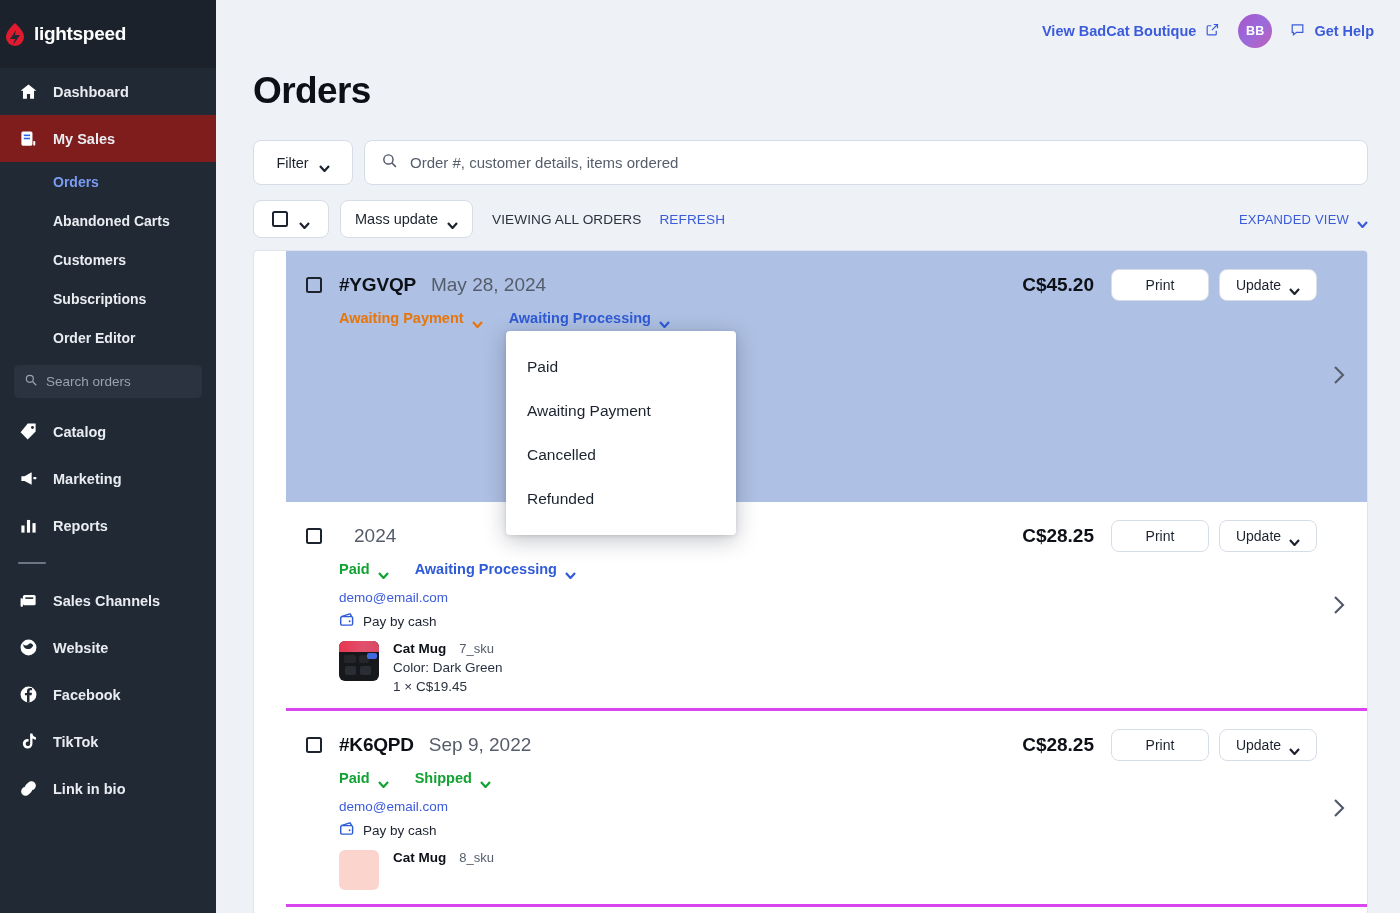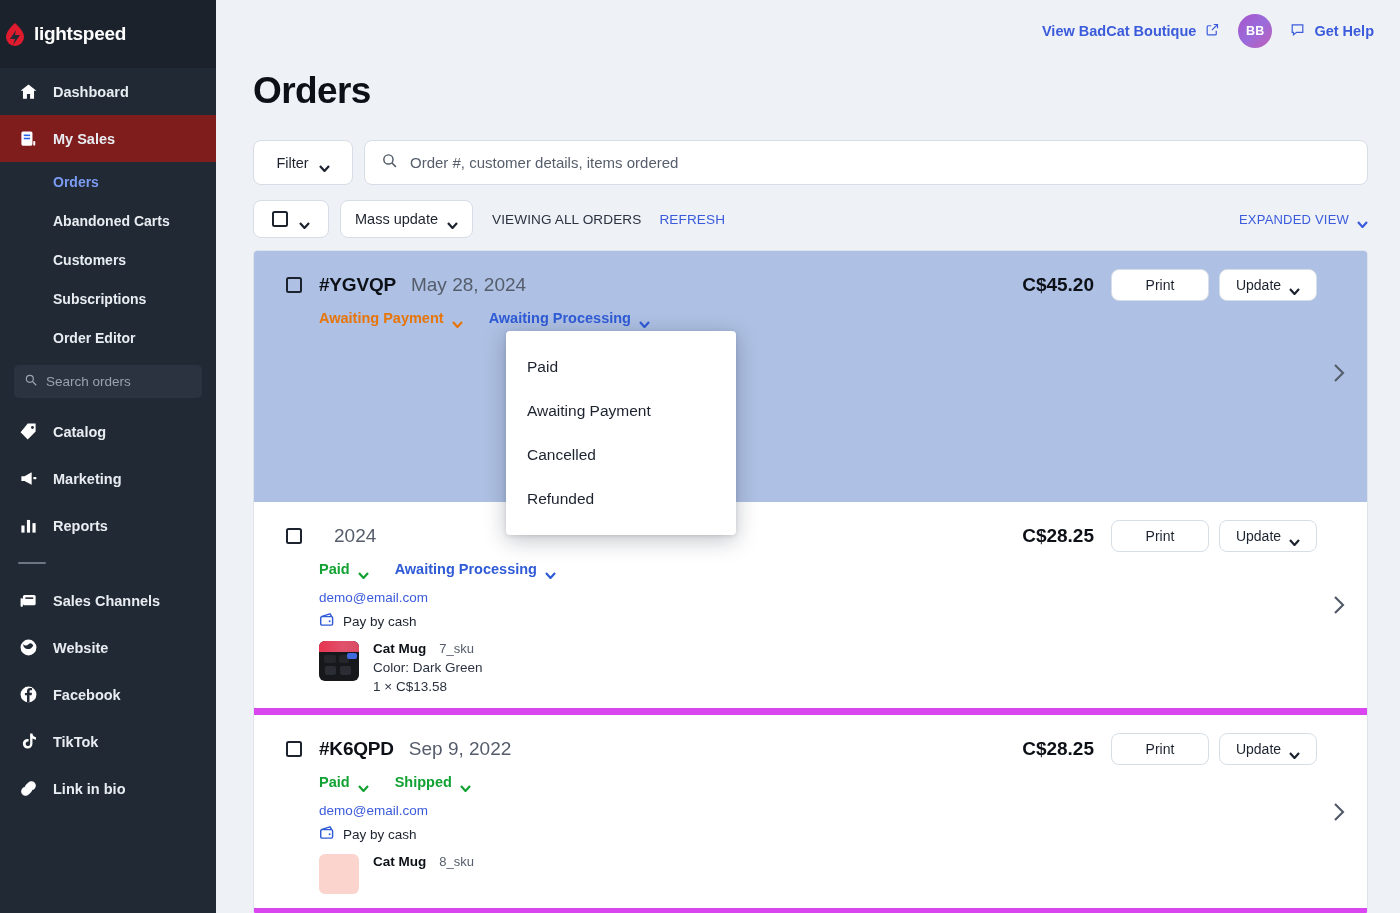--- a/index.html
+++ b/index.html
@@ -122,22 +122,22 @@
   .chev svg { width: 11px; height: 7px; stroke: currentColor; fill: none; stroke-width: 2.2; }
   .chev-dark svg { stroke: #1c232e; }
 
   
   .orders {
     margin: 12px 32px 0 37px; background: #fff;
     border: 1px solid #dfe4ec; border-radius: 4px;
     overflow: hidden; height: 665px;
   }
   .order-row {
-    position: relative; border-bottom: 7px solid #d946ef;
-    padding: 18px 0 14px 12px; cursor: pointer;
+    position: relative; border-bottom: 3px solid #d946ef;
+    padding: 18px 0 14px 0; cursor: pointer; margin-left: 32px;
   }
   .order-row.selected { background: #aec0e3; border-bottom-color: #aec0e3; }
   .order-row.selected.first { min-height: 251px; }
 
   .row-head { display: flex; align-items: center; padding: 0 50px 0 20px; }
   .row-cb {
     width: 16px; height: 16px; border: 2px solid #1c232e;
     border-radius: 2.5px; flex: 0 0 16px; margin-right: 17px; cursor: pointer;
   }
   .order-num { font-size: 19px; font-weight: 700; color: #0d1117; letter-spacing: -.2px; }
@@ -524,21 +524,21 @@
             <span class="b3"></span>
               <span class="b4"></span>
               <span class="b5"></span>
           </span>
           <span class="item-meta">
             <span class="item-title-row">
               <span class="item-name">Cat Mug</span>
               <span class="item-sku">7_sku</span>
             </span>
             <span class="item-variant">Color: Dark Green</span>
-            <span class="item-qty">1 × C$13.58</span>
+            <span class="item-qty">1 × C$19.45</span>
           </span>
         </div>
         <span class="row-arrow">
           <svg viewBox="0 0 12 20">
               <path d="M2 2 L10 10 L2 18"></path>
             </svg>
         </span>
       </div>
 
       <div class="order-row">

